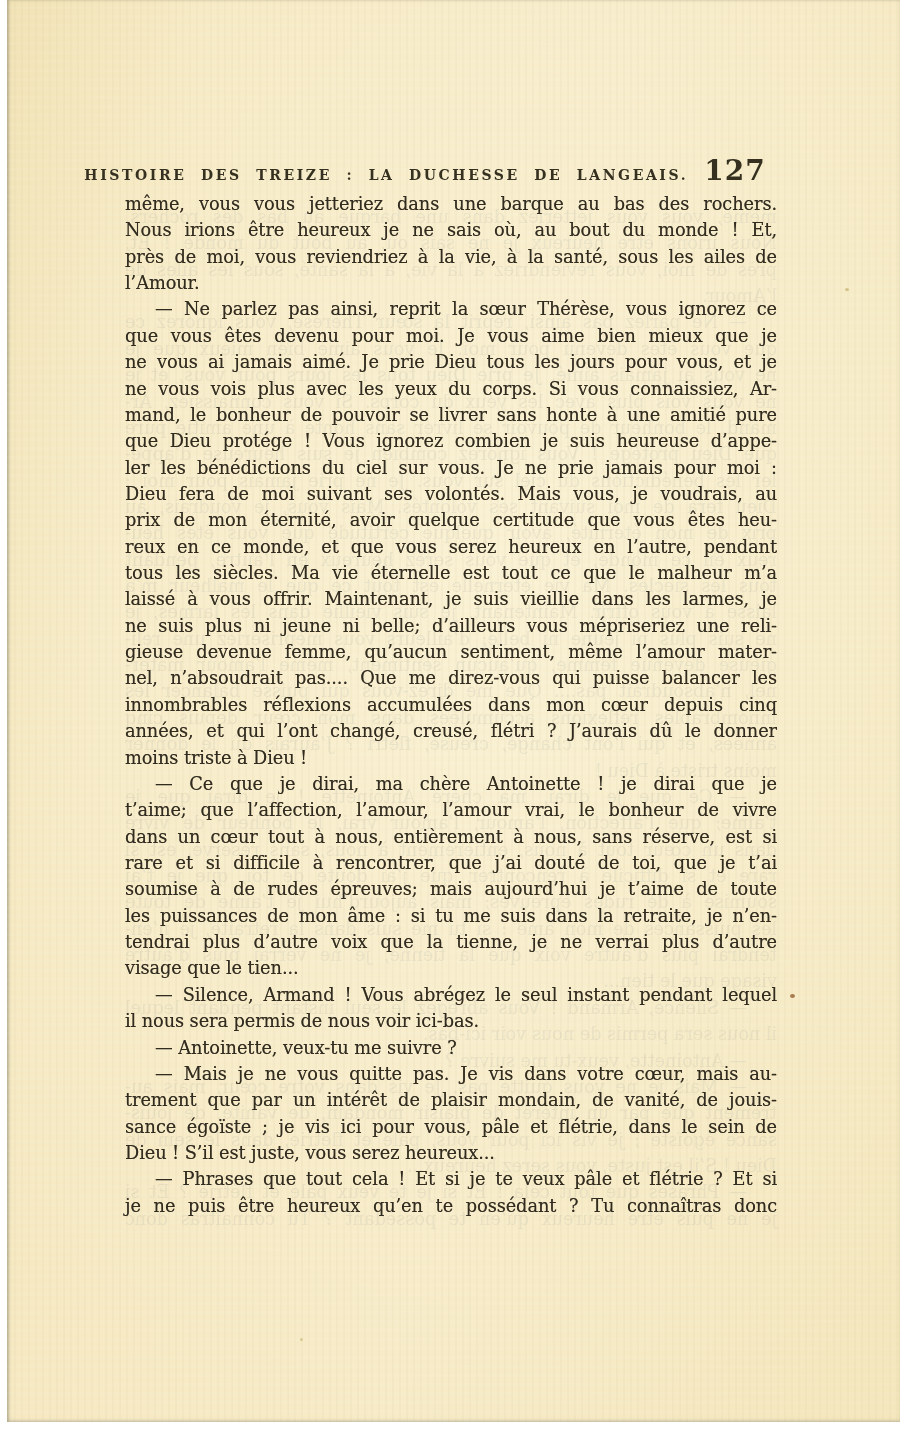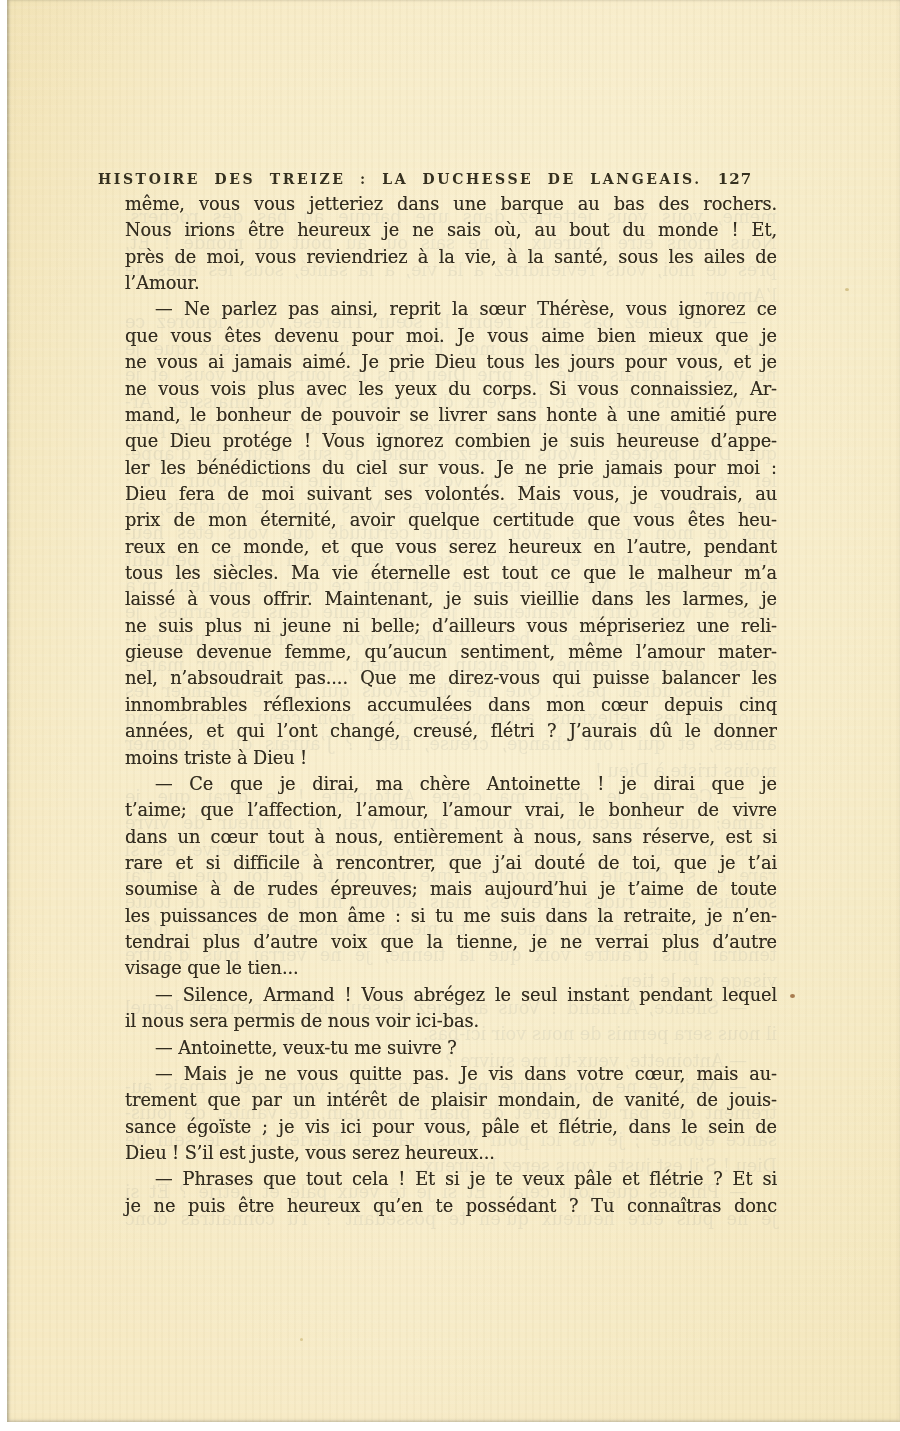--- a/index.html
+++ b/index.html
@@ -29,39 +29,39 @@
   .grain {
     position: absolute;
     inset: 0;
     background-image:
       repeating-linear-gradient(90deg, rgba(160,140,90,0.045) 0 2px, rgba(0,0,0,0) 2px 7px),
       repeating-linear-gradient(0deg, rgba(255,255,255,0.05) 0 3px, rgba(0,0,0,0) 3px 9px);
     pointer-events: none;
   }
   .running-header {
     position: absolute;
-    top: 170px;
+    top: 154px;
     left: 125px;
     width: 652px;
     display: flex;
     justify-content: center;
     align-items: baseline;
     gap: 16px;
     transform: translateX(-26px);
     white-space: nowrap;
   }
   .running-title {
     font-size: 14px;
     font-weight: bold;
     letter-spacing: 2.6px;
     word-spacing: 7px;
     color: #35301f;
   }
   .running-page {
-    font-size: 15px;
+    font-size: 28px;
     font-weight: bold;
     letter-spacing: 1px;
     color: #35301f;
   }
   .textcol {
     position: absolute;
     left: 125px;
     width: 652px;
     font-size: 17.8px;
     line-height: 26.36px;

